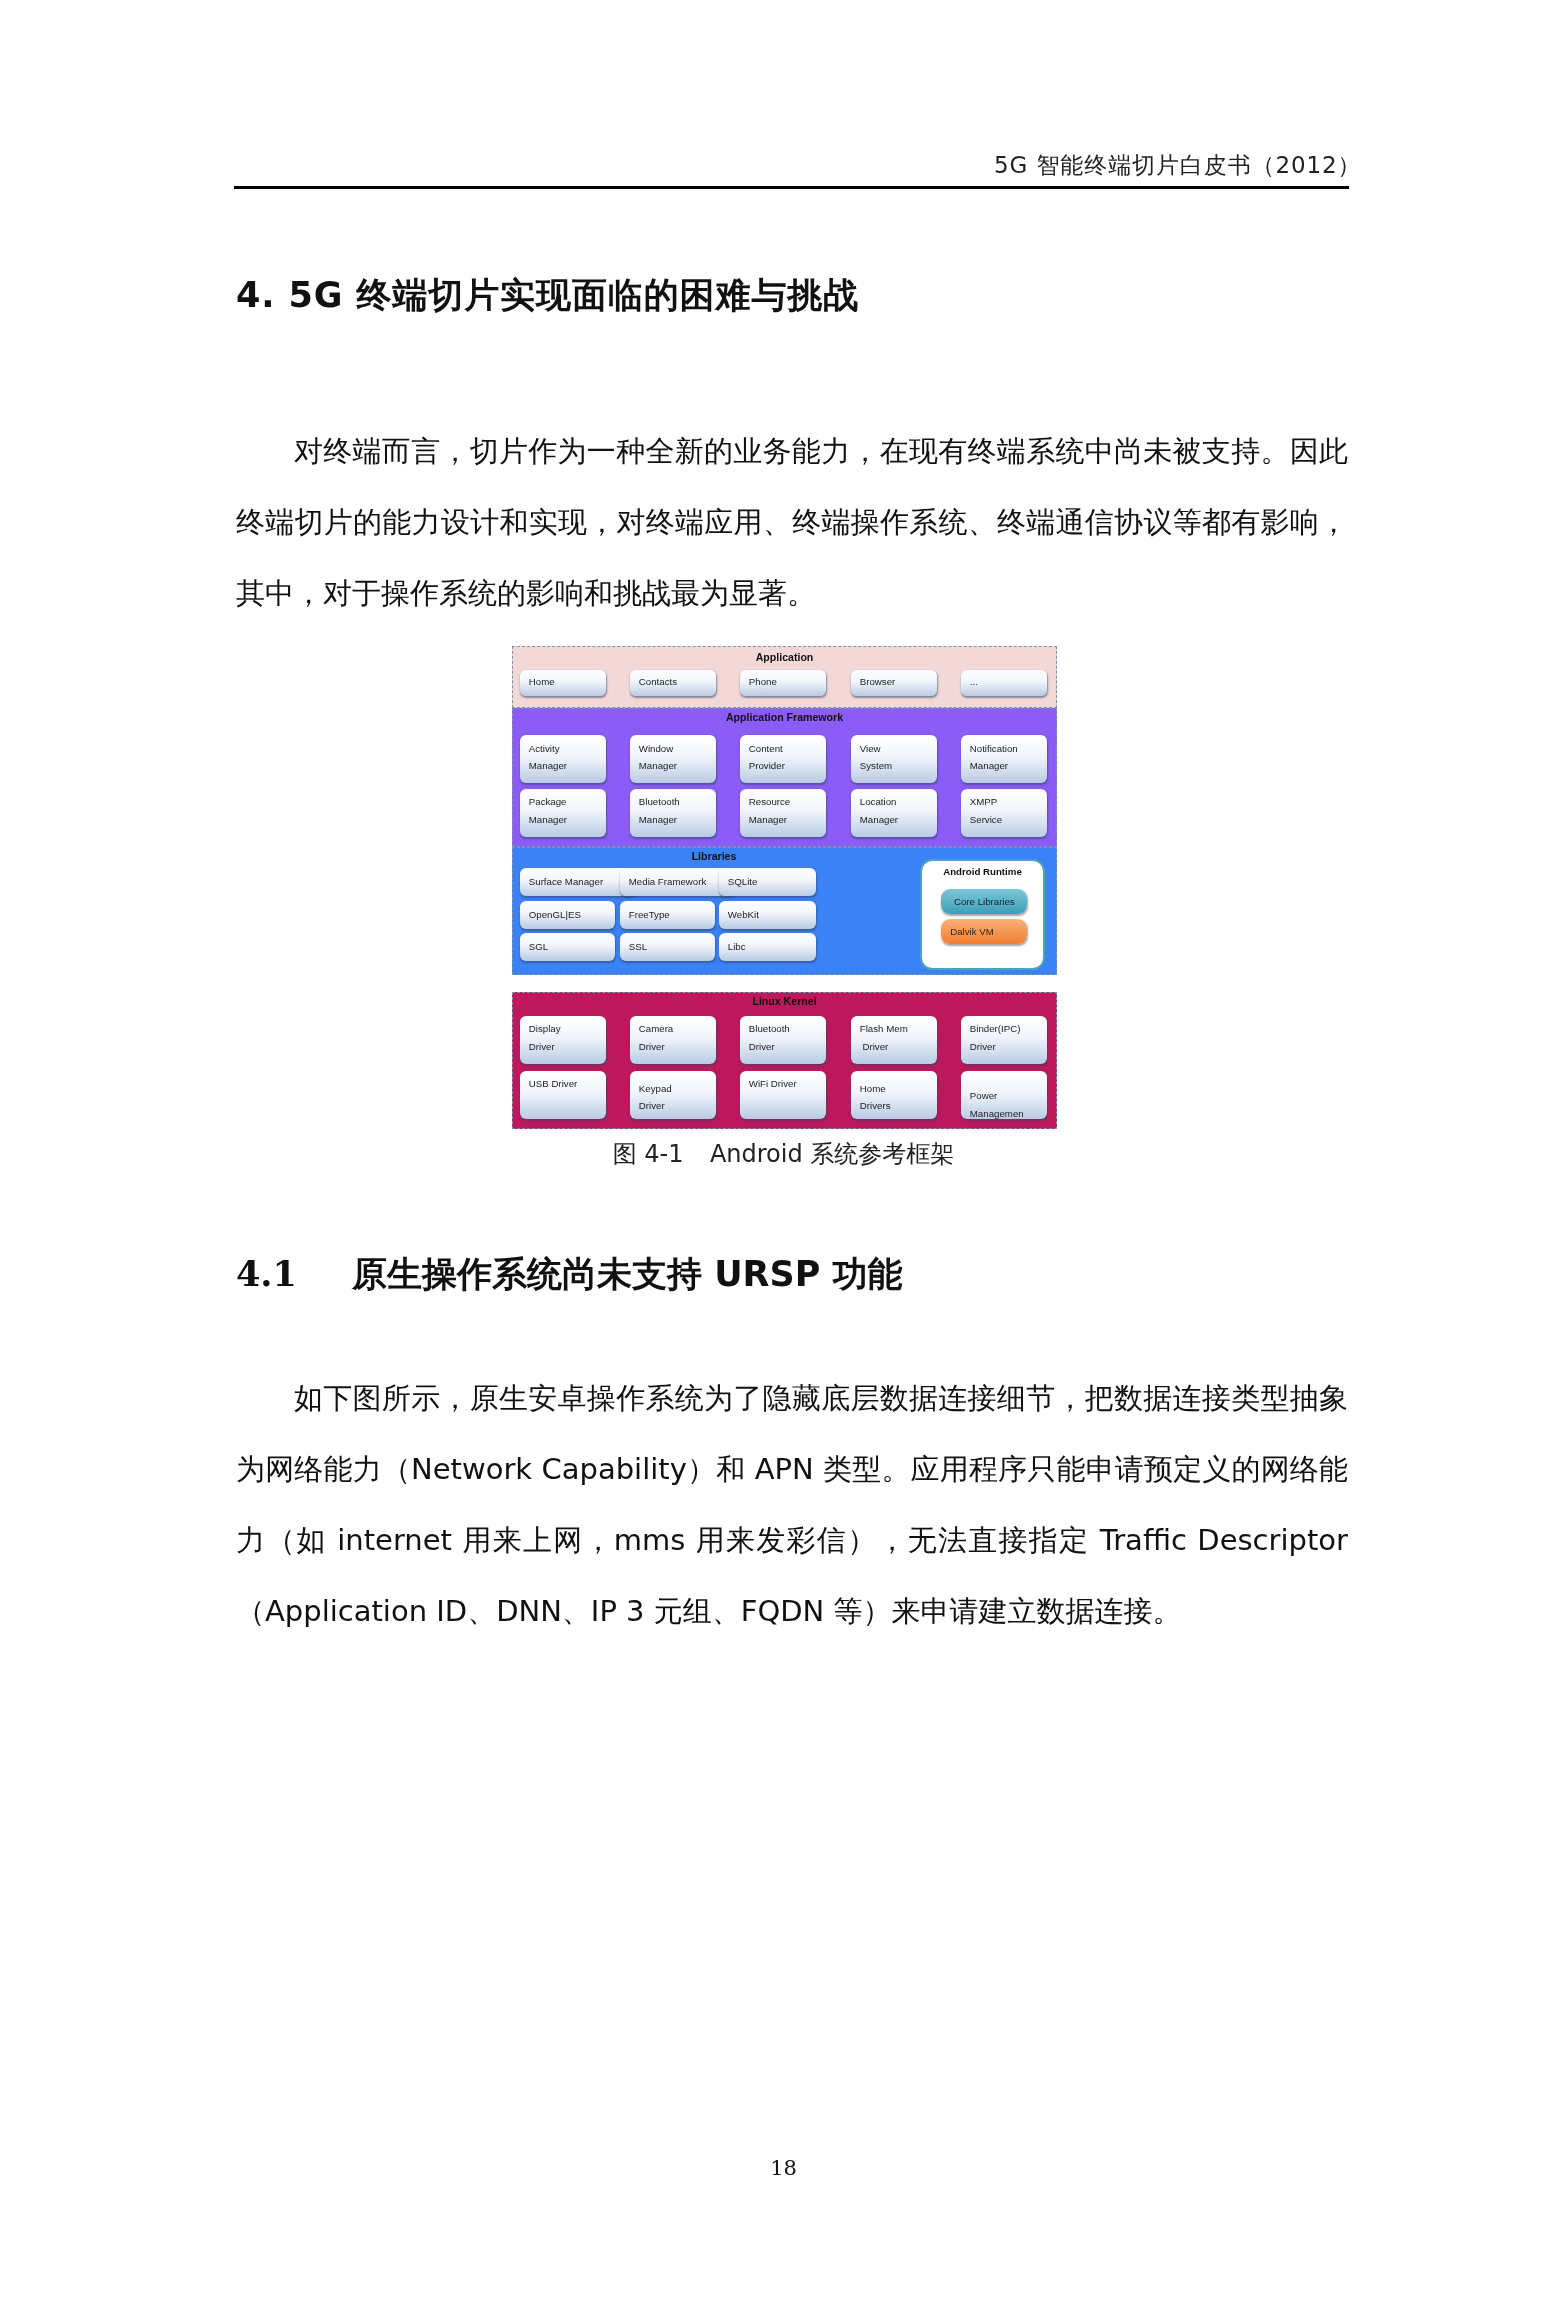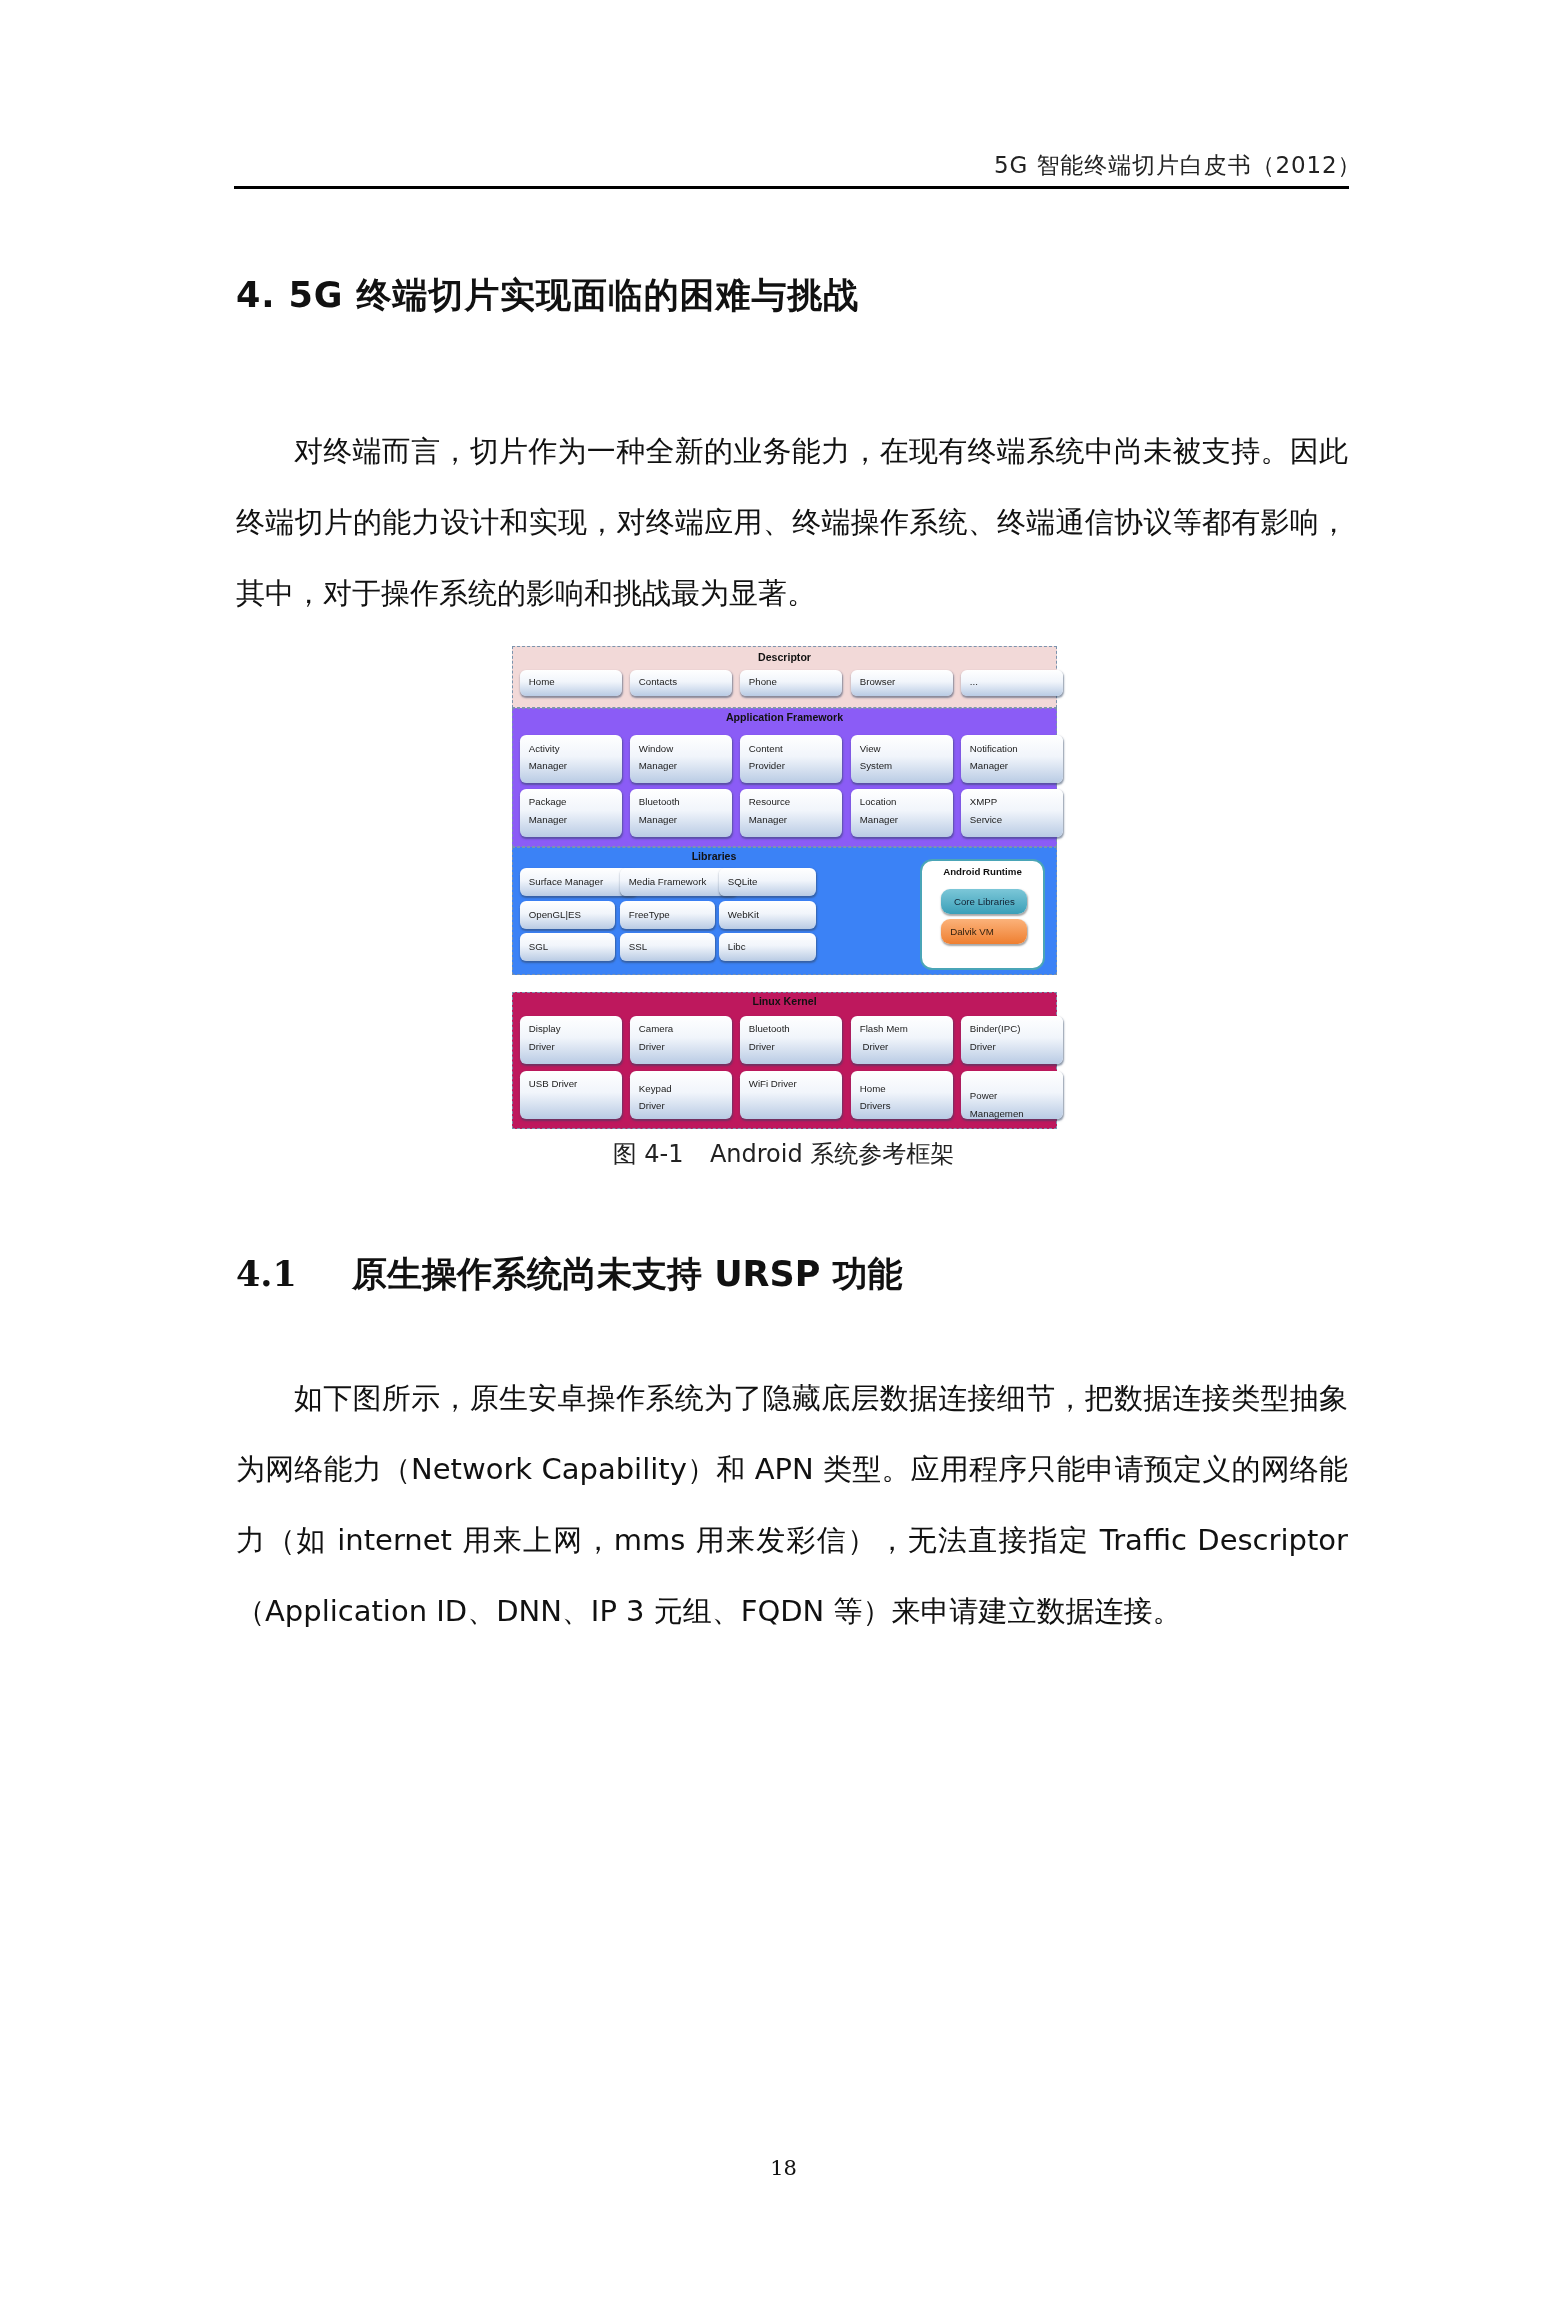--- a/index.html
+++ b/index.html
@@ -24,21 +24,21 @@
   
   .diagram { position: absolute; left: 512px; top: 646px; width: 546px; height: 466px;
              font-family: "Liberation Sans", sans-serif; }
   .layer { position: absolute; left: 0; width: 545px; border: 0.9px dashed #7b93ad; box-sizing: border-box; }
   .layer-title { position: absolute; left: 0; right: 0; text-align: center; font-size: 10.6px; font-weight: bold; color: #111; }
   .layer.app { top: 0; height: 62px; background: #f2d9d8; }
   .layer.fw  { top: 62px; height: 139px; background: #8b5cf6; padding-left: 24px; }
   .layer.lib { top: 201px; height: 128px; background: #3b82f6; }
   .layer.kern{ top: 346px; height: 137px; background: #be185d; }
 
-  .box { position: absolute; width: 102px; border-radius: 6.2px;
+  .box { position: absolute; width: 86px; border-radius: 6.2px;
          background: linear-gradient(#ffffff 0%, #f1f5fb 45%, #b9cbe4 100%);
          box-shadow: 0.9px 1.8px 1.8px rgba(50,70,100,0.55); font-size: 9.7px; color: #222;
          padding: 4.4px 0 0 8.8px; box-sizing: border-box; line-height: 17.6px; cursor: pointer; }
   .box.one { height: 26.4px; line-height: 19.4px; padding-top: 1.8px; }
   .box.two { height: 48px; }
   .box.lib3 { width: 117px; height: 28px; line-height: 21px; padding-top: 2.6px; }
 
   .runtime { position: absolute; left: 407px; top: 10.6px; width: 125px; height: 111px;
              background: #fff; border: 2.6px double #4aa5b7; border-radius: 12.3px; box-sizing: border-box; }
   .runtime-title { position: absolute; top: 5.3px; left: 0; right: 0; text-align: center; font-size: 9.7px; font-weight: bold; }
@@ -59,21 +59,21 @@
 
 <div class="running-header">5G 智能终端切片白皮书（2012）</div>
 <div class="header-rule"></div>
 
 <div class="h1">4. 5G 终端切片实现面临的困难与挑战</div>
 <div class="para p1">对终端而言，切片作为一种全新的业务能力，在现有终端系统中尚未被支持。因此终端切片的能力设计和实现，对终端应用、终端操作系统、终端通信协议等都有影响，其中，对于操作系统的影响和挑战最为显著。</div>
 
 <div class="diagram">
 
   <div class="layer app">
-    <div class="layer-title" style="top:3.5px">Descriptor</div>
+    <div class="layer-title" style="top:3.5px">Application</div>
     <div class="box one" style="left:7px;top:23px">Home</div>
     <div class="box one" style="left:117px;top:23px">Contacts</div>
     <div class="box one" style="left:227px;top:23px">Phone</div>
     <div class="box one" style="left:338px;top:23px">Browser</div>
     <div class="box one" style="left:448px;top:23px">...</div>
   </div>
 
   <div class="layer fw">
     <div class="layer-title" style="top:1.8px">Application Framework</div>
     <div class="box two" style="left:7px;top:26.4px">

